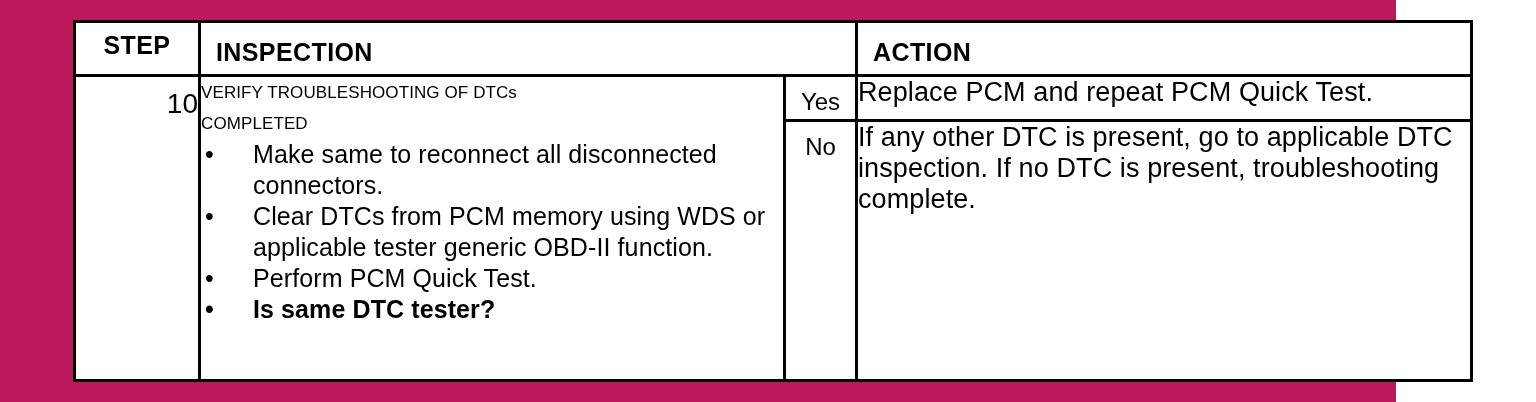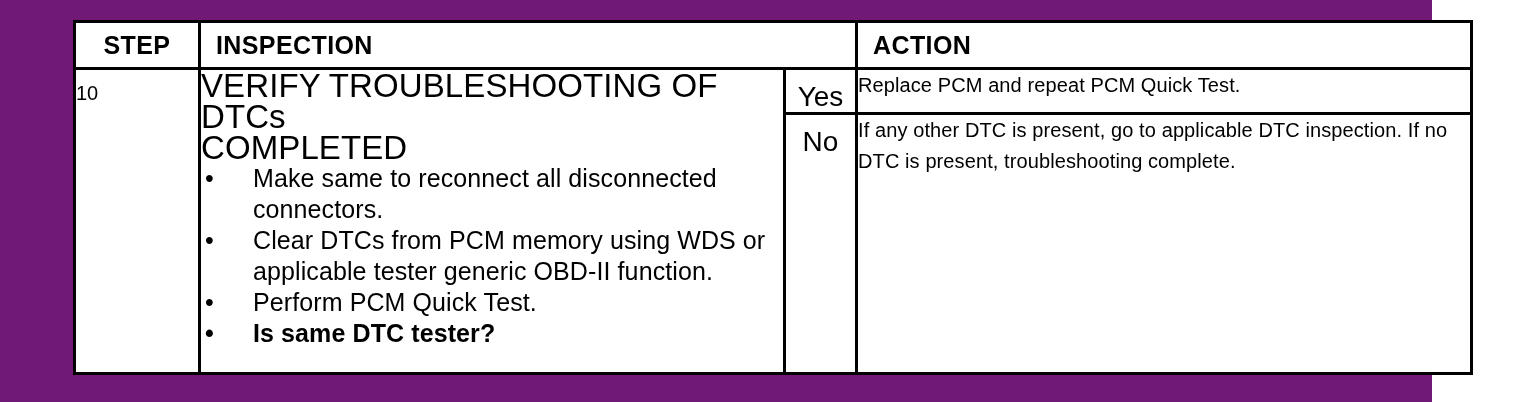--- a/index.html
+++ b/index.html
@@ -12,22 +12,21 @@
     height: 402px;
     font-family: "Liberation Sans", sans-serif;
     color: #000000;
     overflow: hidden;
   }
 
   #page {
     position: relative;
     width: 1396px;
     height: 402px;
-    background: #701a75;
-    padding-left: 36px;
+    background: #be185d;
   }
 
   
   #diag-table {
     position: absolute;
     left: 73px;
     top: 20px;
     width: 1397px;
     border-collapse: collapse;
     table-layout: fixed;
@@ -58,39 +57,40 @@
     line-height: 44px;
     white-space: nowrap;
   }
   .hdr-step .hdr-text {
     text-align: center;
   }
   .hdr-insp .hdr-text,
   .hdr-action .hdr-text {
     text-align: left;
     padding-left: 15px;
+    margin-top: 7px;
   }
 
   
   .step-cell {
     height: 302px;
   }
   .step-num {
-    font-size: 20px;
-    text-align: left;
+    font-size: 28px;
+    text-align: right;
     line-height: 1;
     padding-top: 13px;
   }
 
   
   .insp-cell {
     padding: 9px 10px 8px 14px;
   }
   .insp-title {
-    font-size: 33px;
+    font-size: 17px;
     line-height: 31px;
     letter-spacing: 0.1px;
   }
   .insp-list {
     list-style: none;
     margin: 0;
     padding: 0;
   }
   .insp-list li {
     position: relative;
@@ -108,40 +108,40 @@
   }
   .insp-list li.bold {
     font-weight: bold;
   }
 
   
   .answer-cell {
     text-align: center;
   }
   .answer-text {
-    font-size: 28px;
+    font-size: 24px;
     line-height: 1;
     padding: 13px 0 0 0;
   }
   .row-yes .answer-cell,
   .row-yes .action-cell {
     height: 42px;
   }
   .row-no .answer-cell,
   .row-no .action-cell {
     height: 256px;
     margin-top: 24px;
   }
 
   
   .action-cell {
     padding: 9px 12px 8px 15px;
   }
   .action-text {
-    font-size: 20px;
+    font-size: 27px;
     line-height: 31px;
     letter-spacing: 0.1px;
   }
 </style>
 </head>
 <body>
 
 <div id="page">
 
   <table id="diag-table">

